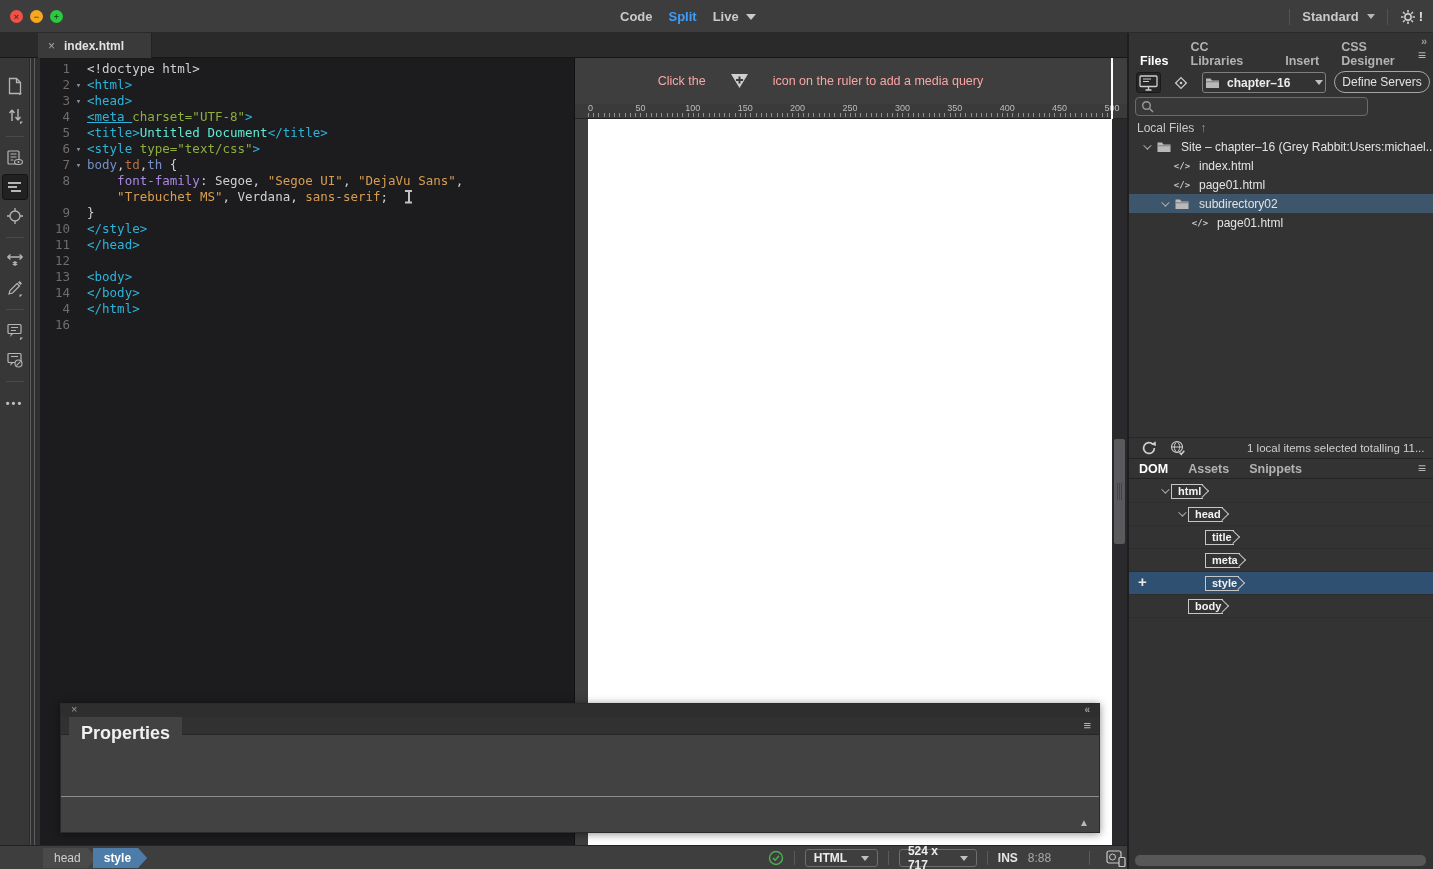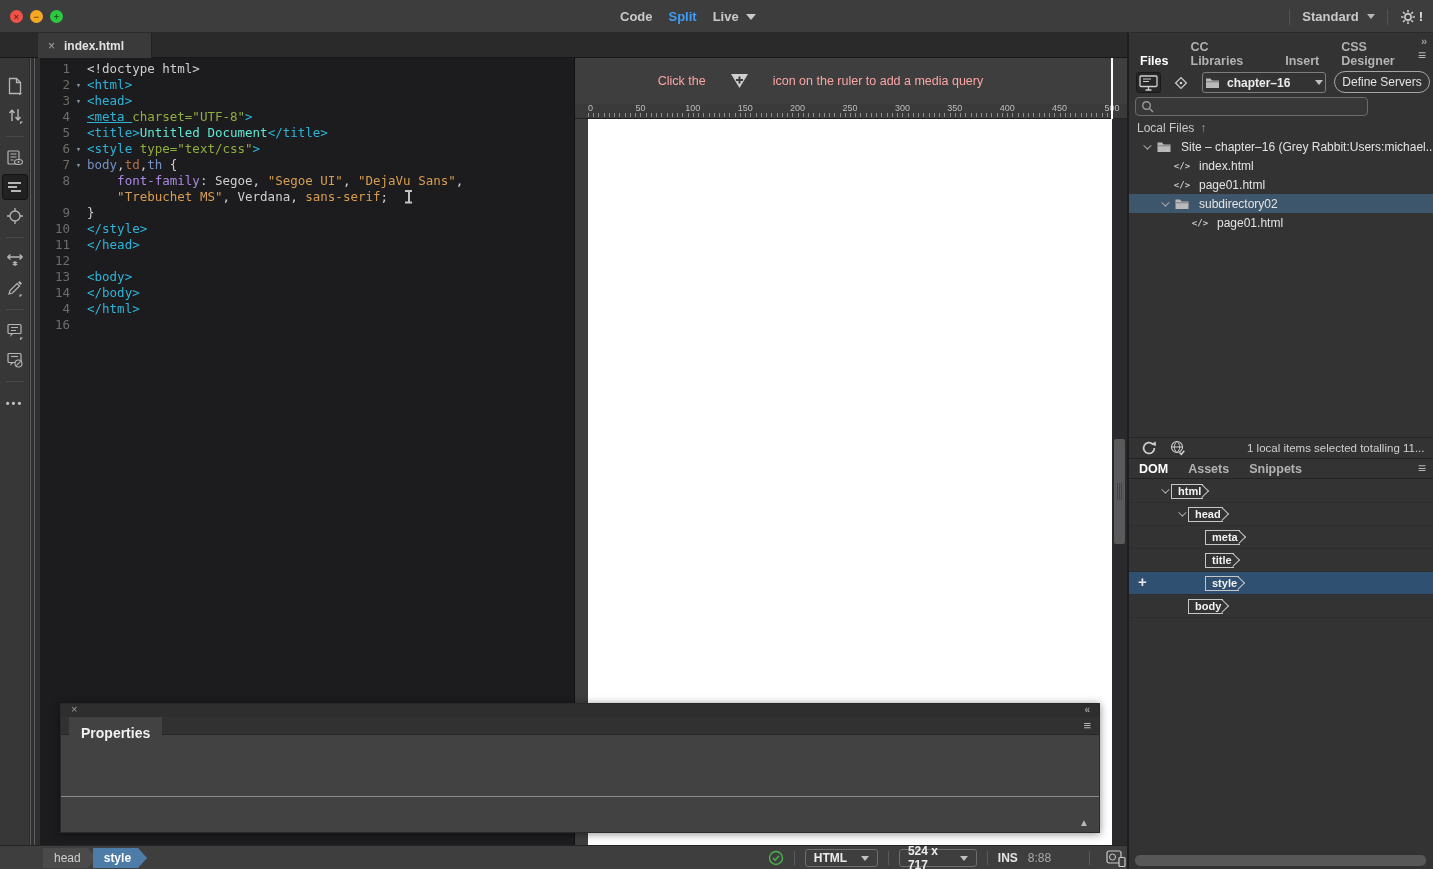--- a/index.html
+++ b/index.html
@@ -61,21 +61,21 @@
   .vscroll-track { position:absolute; left:537px; top:61px; width:15px; height:726px; background:#2a2a2c; }
   .vscroll-thumb { position:absolute; left:2px; top:320px; width:11px; height:105px; background:#5a5a5c; border-radius:2px; }
   .vscroll-thumb::after { content:""; position:absolute; left:3px; top:44px; width:1px; height:17px; background:#444; box-shadow:2px 0 0 #444, 4px 0 0 #444; }
 
   
   .props { position:absolute; left:60px; top:703px; width:1040px; height:130px; background:#424242; box-shadow:0 1px 8px rgba(0,0,0,.45); border:1px solid #2a2a2a; }
   .props-strip { position:absolute; left:0; top:0; right:0; height:13px; background:#2e2e2e; }
   .props-close { position:absolute; left:10px; top:-1px; color:#9c9c9c; font-size:11px; cursor:pointer; }
   .props-collapse { position:absolute; right:10px; top:0px; color:#9c9c9c; font-size:10px; font-weight:bold; letter-spacing:-1px; cursor:pointer; }
   .props-tabrow { position:absolute; left:0; top:13px; right:0; height:18px; background:#313131; border-bottom:1px solid #262626; }
-  .props-tab { position:absolute; left:8px; top:0; height:18px; padding:16px 12px; background:#424242; color:#f0f0f0; font-size:14px; font-weight:bold; display:flex; align-items:center; cursor:pointer; }
+  .props-tab { position:absolute; left:8px; top:0; height:18px; padding:16px 12px; background:#424242; color:#f0f0f0; font-size:18px; font-weight:bold; display:flex; align-items:center; cursor:pointer; }
   .props-menu { position:absolute; right:8px; top:1px; color:#b5b5b5; font-size:13px; cursor:pointer; }
   .props-divider { position:absolute; left:0; right:0; top:92px; height:1px; background:#8d8d8d; }
   .props-expand { position:absolute; right:10px; bottom:4px; color:#b9b9b9; font-size:10px; cursor:pointer; }
 
   
   .statusbar { position:absolute; left:0; top:845px; width:1127px; height:24px; background:#3e3e3e; border-top:1px solid #232323; }
   .crumbs { position:absolute; left:43px; top:2px; display:flex; }
   .crumb { height:20px; display:flex; align-items:center; padding:0 16px 0 11px; font-size:12px; clip-path:polygon(0 0, calc(100% - 9px) 0, 100% 50%, calc(100% - 9px) 100%, 0 100%); cursor:pointer; }
   .crumb.plain { background:#4a4a4a; color:#cfcfcf; }
   .crumb.sel { background:#4d7ca9; color:#fff; margin-left:-4px; font-weight:bold; }
@@ -591,27 +591,27 @@
           <span class="tree-chev">
             <i></i>
           </span>
           <span class="chip">
             <span class="chip-box">head</span>
             <span class="chip-notch"></span>
           </span>
         </div>
         <div class="dom-row" style="padding-left: 76px;">
           <span class="chip">
-            <span class="chip-box">meta</span>
+            <span class="chip-box">title</span>
             <span class="chip-notch"></span>
           </span>
         </div>
         <div class="dom-row" style="padding-left: 76px;">
           <span class="chip">
-            <span class="chip-box">title</span>
+            <span class="chip-box">meta</span>
             <span class="chip-notch"></span>
           </span>
         </div>
         <div class="dom-row selected" style="background: rgb(47, 80, 113); padding-left: 76px;">
           <span class="dom-plus">+</span>
           <span class="chip">
             <span class="chip-box">style</span>
             <span class="chip-notch"></span>
           </span>
         </div>

